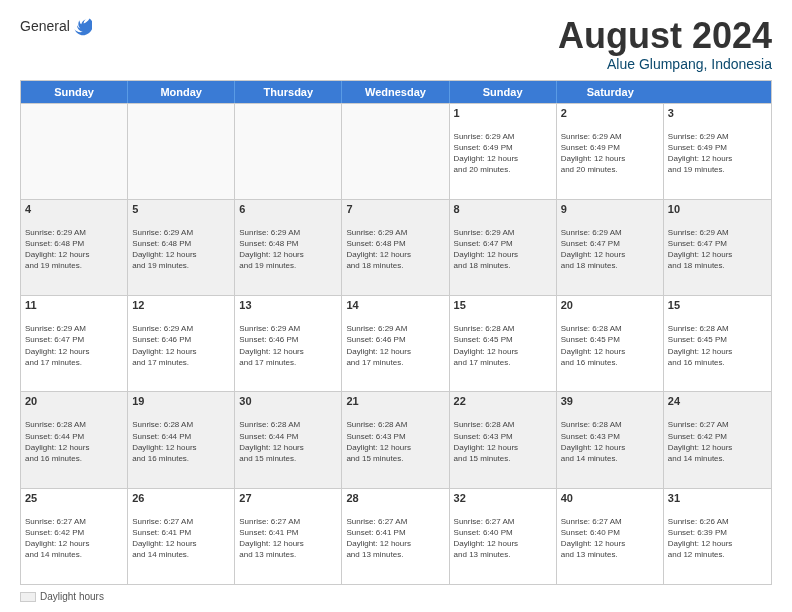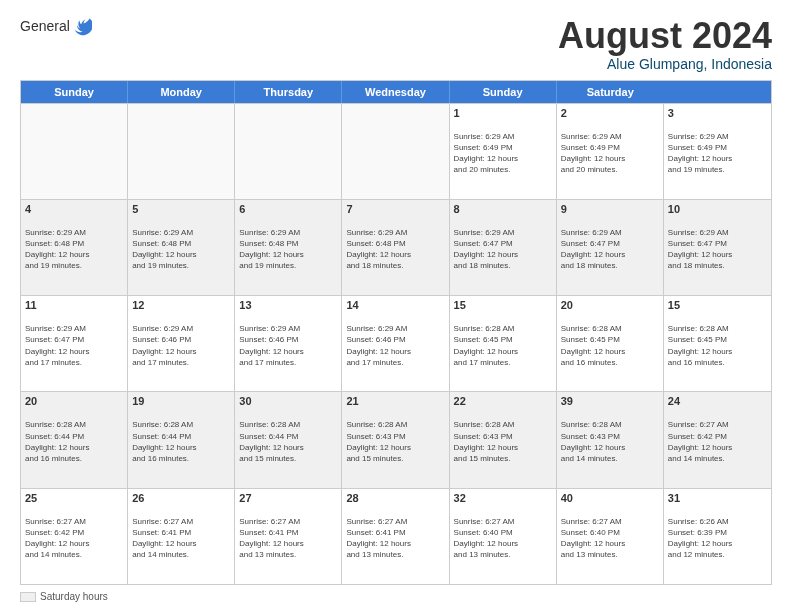--- a/index.html
+++ b/index.html
@@ -392,15 +392,15 @@
 Sunset: 6:39 PM
 Daylight: 12 hours
 and 12 minutes.</div>
           </div>
         </div>
       </div>
   </div>
 
   <div class="footer">
     <div class="footer-box"></div>
-    <span>Saturday hours</span>
+    <span>Daylight hours</span>
   </div>
 </div>
 
 </body></html>

